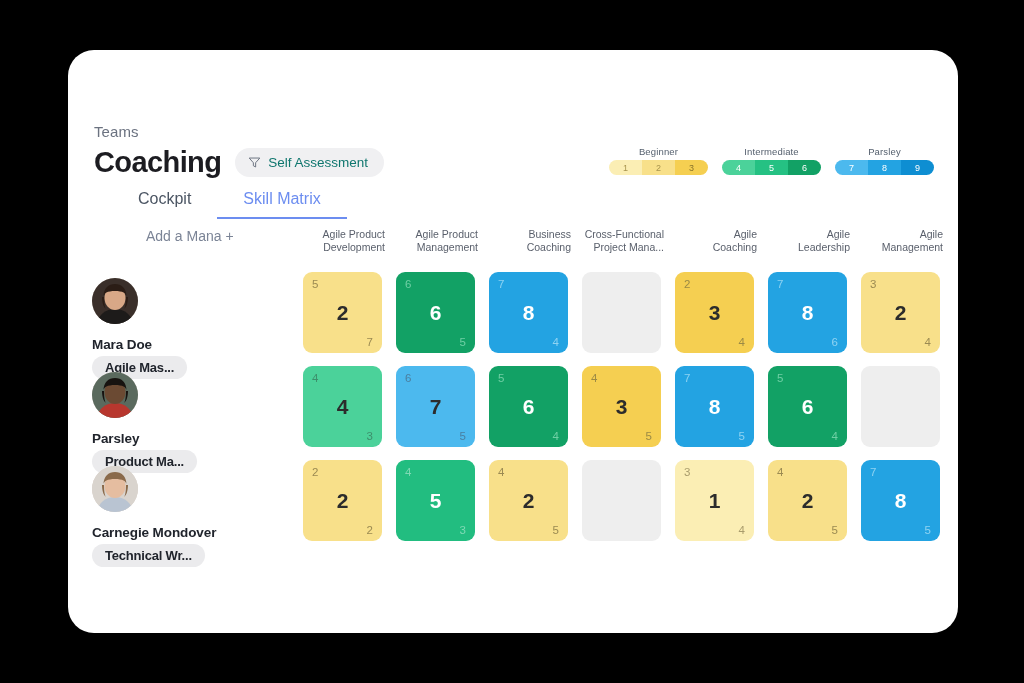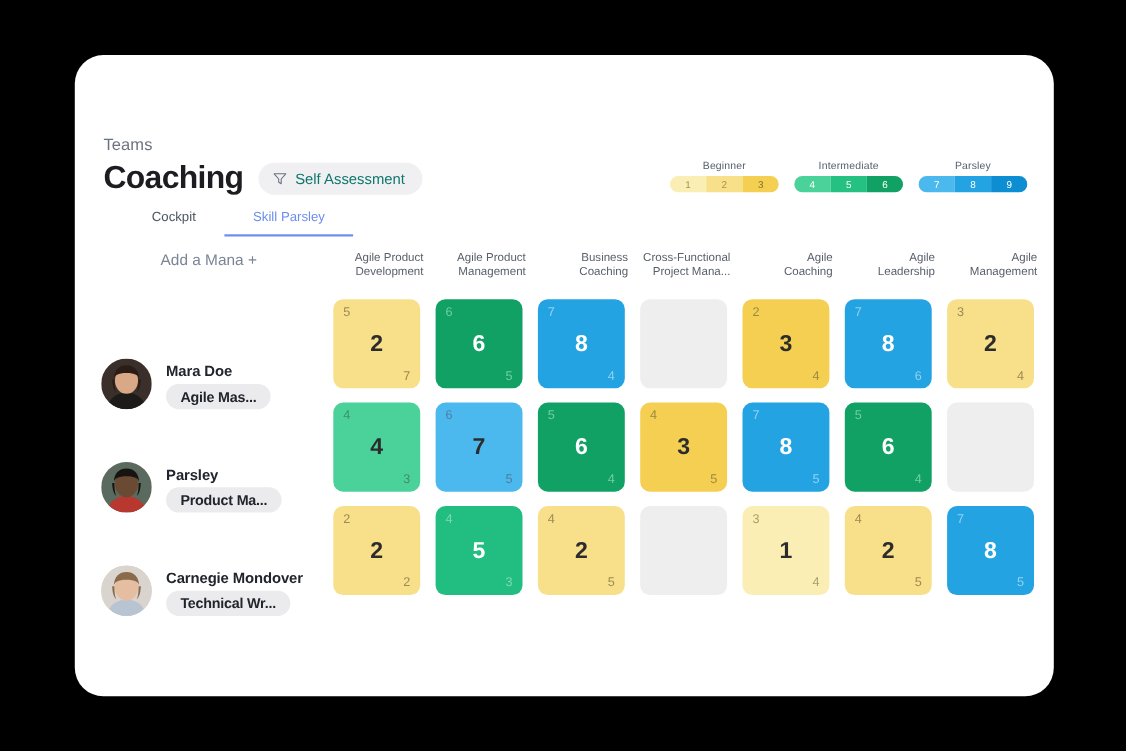--- a/index.html
+++ b/index.html
@@ -37,21 +37,21 @@
     font-size: 13.5px; color: #0f766e; white-space: nowrap;
   }
   .funnel { width: 13px; height: 13px; display:block; }
 
   
   .tabs {
     position: absolute; left: 44px; top: 136px;
     display: flex; gap: 0;
   }
   .tab {
-    font-size: 12px; color: #4b5563;
+    font-size: 16px; color: #4b5563;
     padding: 4px 26px 9px 26px;
     border-bottom: 2px solid transparent;
     white-space: nowrap;
   }
   .tab.active { color: #6c8df0; border-bottom-color: #6c8df0; }
 
   
   .legend {
     position: absolute; right: 24px; top: 96px;
     display: flex; gap: 14px;
@@ -85,22 +85,23 @@
     width: 93px; text-align: right;
     font-size: 10.5px; line-height: 13px; color: #595f6b;
     padding: 0 4px; height: 44px;
   }
 
   
   .people {
     position: absolute; left: 24px; top: 228px;
   }
   .person {
-    display: flex; align-items: flex-end; gap: 13px;
+    display: flex; align-items: flex-start; gap: 13px;
     height: 94px;
+    flex-direction: column;
   }
   .avatar {
     width: 46px; height: 46px; border-radius: 50%;
     flex: 0 0 46px; overflow: hidden; position: relative;
     background: #d9cfc6;
   }
   .avatar svg { display:block; width:100%; height:100%; }
   .person-meta { display: flex; flex-direction: column; gap: 4px; }
   .person-name {
     font-size: 13.5px; font-weight: bold; color: #20242c; letter-spacing: -.1px;
@@ -149,21 +150,21 @@
         <svg class="funnel" viewBox="0 0 16 16" fill="none" stroke="#6b7280" stroke-width="1.2">
           <path d="M1.5 2.5h13L9.4 8.3v5.2L6.6 12V8.3z" stroke-linejoin="round"></path>
         </svg>
       </span>
       <span>Self Assessment</span>
     </div>
   </div>
 
   <div class="tabs">
     <div class="tab">Cockpit</div>
-    <div class="tab active">Skill Parsley</div>
+    <div class="tab active">Skill Matrix</div>
   </div>
 
   <div class="legend">
       <div class="legend-group">
         <div class="legend-label">Beginner</div>
         <div class="legend-bar">
           <div class="legend-seg" style="background: rgb(251, 238, 180); color: rgb(168, 148, 79);">1</div>
           <div class="legend-seg" style="background: rgb(248, 224, 138); color: rgb(168, 148, 79);">2</div>
           <div class="legend-seg" style="background: rgb(245, 207, 81); color: rgb(138, 116, 42);">3</div>
         </div>

